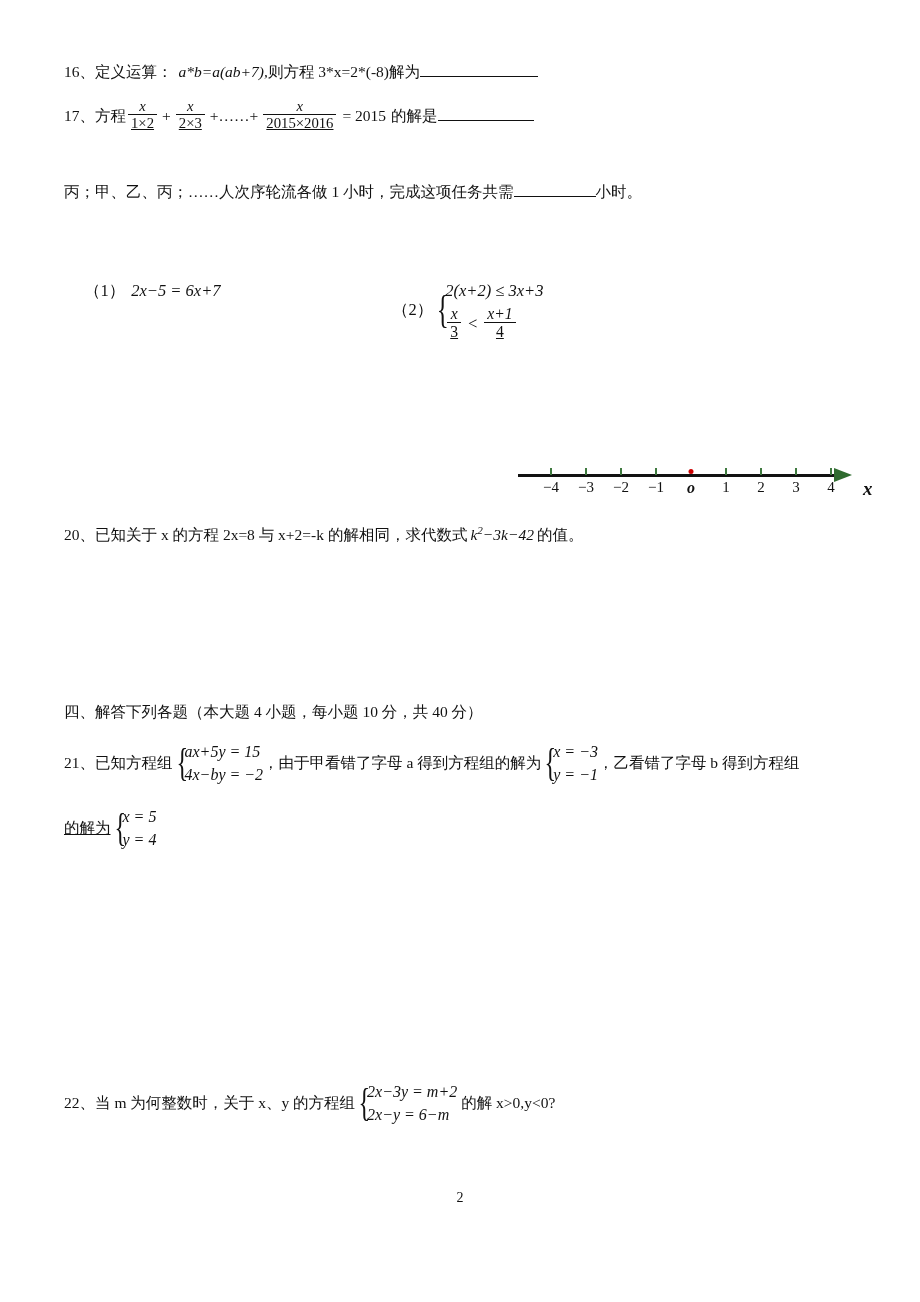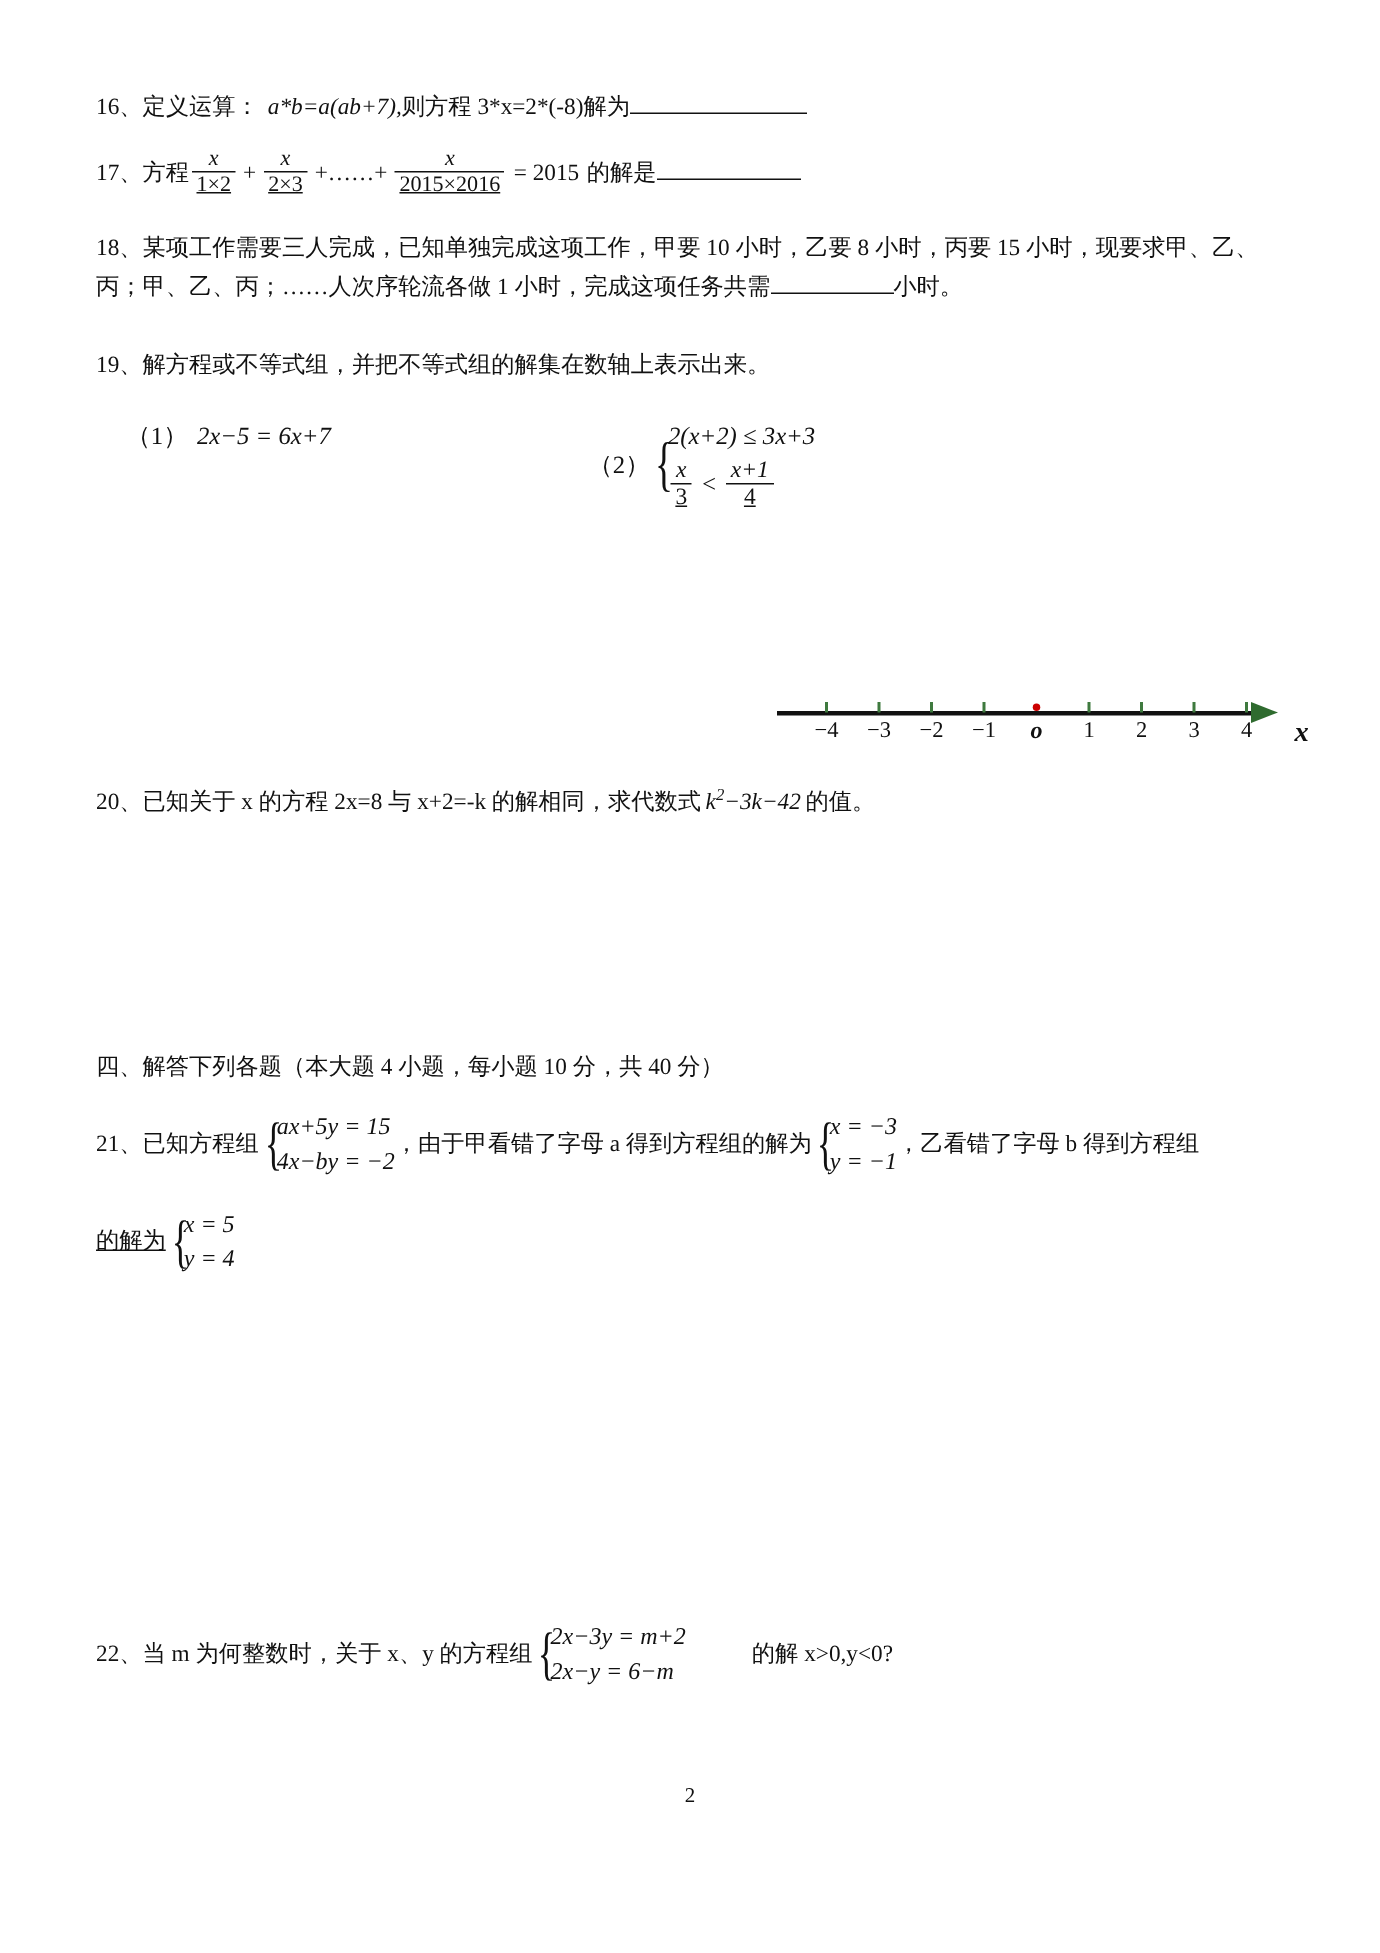--- a/index.html
+++ b/index.html
@@ -155,31 +155,25 @@
 <div class="page">
 
   <div class="blk" style="left:64px; top:60px;">
     <span>16、</span><span>定义运算：</span><span class="math" style="padding-left:6px;">a*b=a(ab+7),</span><span>则方程 3*x=2*(-8)解为</span><span class="blank" style="width:118px; height:15px;"></span>
   </div>
 
   <div class="blk" style="left:64px; top:98px;">
     <span>17、</span><span>方程</span><span class="frac math"><span class="top">x</span><span class="bot num">1×2</span></span><span style="padding:0 3px;">+</span><span class="frac math"><span class="top">x</span><span class="bot num">2×3</span></span><span style="padding:0 3px;">+……+</span><span class="frac math"><span class="top">x</span><span class="bot num">2015×2016</span></span><span style="padding-left:4px;">= 2015</span><span style="padding-left:5px;">的解是</span><span class="blank" style="width:96px; height:15px;"></span>
   </div>
 
-  <div class="blk" style="left:64px; top:154px;">
-    <span>18、</span><span>某项工作需要三人完成，已知单独完成这项工作，甲要 10 小时，乙要 8 小时，丙要 15 小时，现要求甲、乙、</span>
-  </div>
   <div class="blk" style="left:64px; top:180px;">
     <span>丙；甲、乙、丙；……人次序轮流各做 1 小时，完成这项任务共需</span><span class="blank" style="width:82px; height:15px;"></span><span>小时。</span>
   </div>
 
 
-  <div class="blk" style="left:64px; top:232px;">
-    <span>19、</span><span>解方程或不等式组，并把不等式组的解集在数轴上表示出来。</span>
-  </div>
 
   <div class="blk" style="left:84px; top:278px; font-size:16.5px;">
     <span>（1）</span><span class="math" style="padding-left:6px;">2x−5 = 6x+7</span>
   </div>
 
   <div class="blk" style="left:392px; top:279px; font-size:16.5px;">
     <span style="vertical-align:middle;">（2）</span><span class="system math">
       <span class="brace">{</span>
       <span class="row" style="padding-bottom:2px;">2(x+2) ≤ 3x+3</span>
       <span class="row"><span class="frac"><span class="top">x</span><span class="bot num">3</span></span><span style="padding:0 4px;">&lt;</span><span class="frac"><span class="top">x+1</span><span class="bot num">4</span></span></span>
@@ -238,18 +232,18 @@
       <span class="row">x = 5</span>
       <span class="row">y = 4</span>
     </span>
   </div>
 
   <div class="blk" style="left:64px; top:1080px;">
     <span style="vertical-align:middle;">22、</span><span style="vertical-align:middle;">当 m 为何整数时，关于 x、y 的方程组</span><span class="system math" style="font-size:16px;">
       <span class="brace">{</span>
       <span class="row">2x−3y = m+2</span>
       <span class="row">2x−y = 6−m</span>
-    </span><span style="vertical-align:middle; padding-left:4px;margin-left:40px;">的解 x&gt;0,y&lt;0?</span>
+    </span><span style="vertical-align:middle; padding-left:4px;">的解 x&gt;0,y&lt;0?</span>
   </div>
 
   <div class="pagenum" style="top:1190px;">2</div>
 
 </div>
 
 </body></html>

